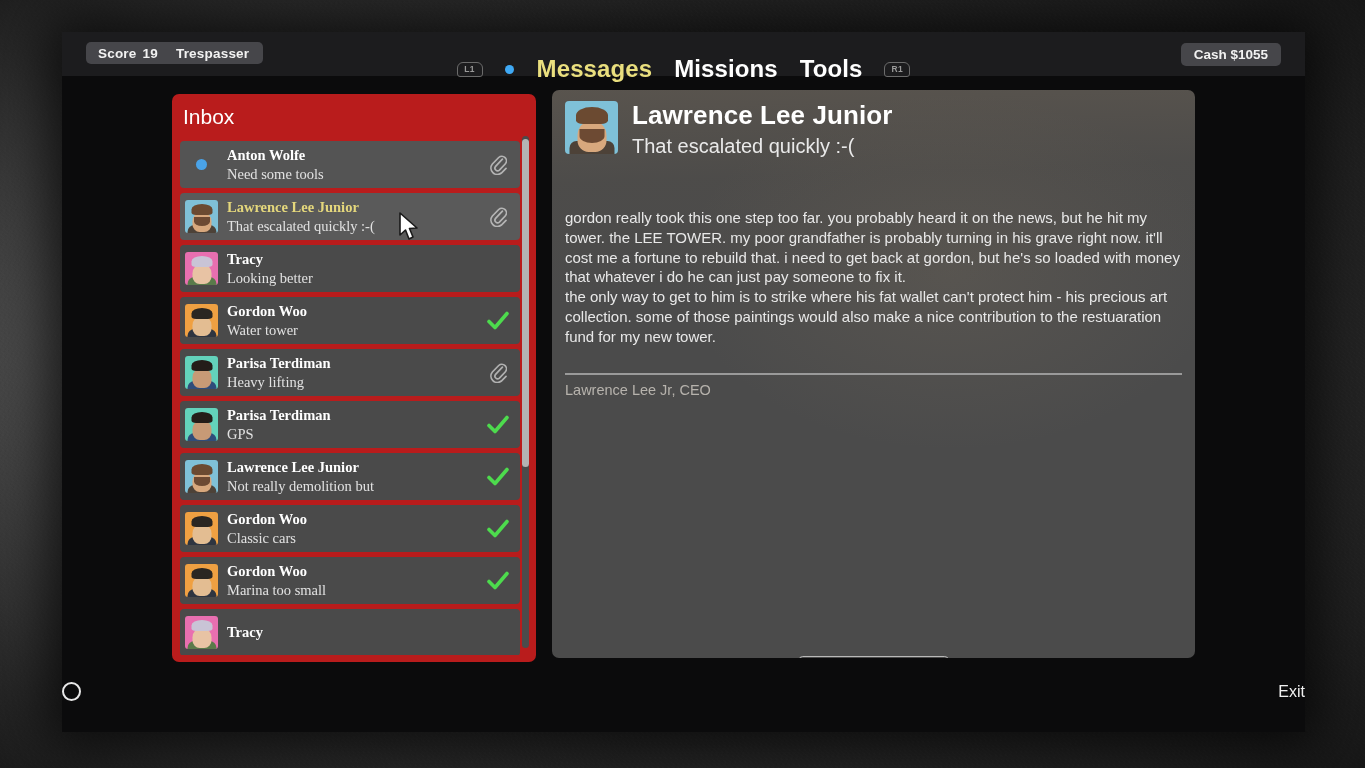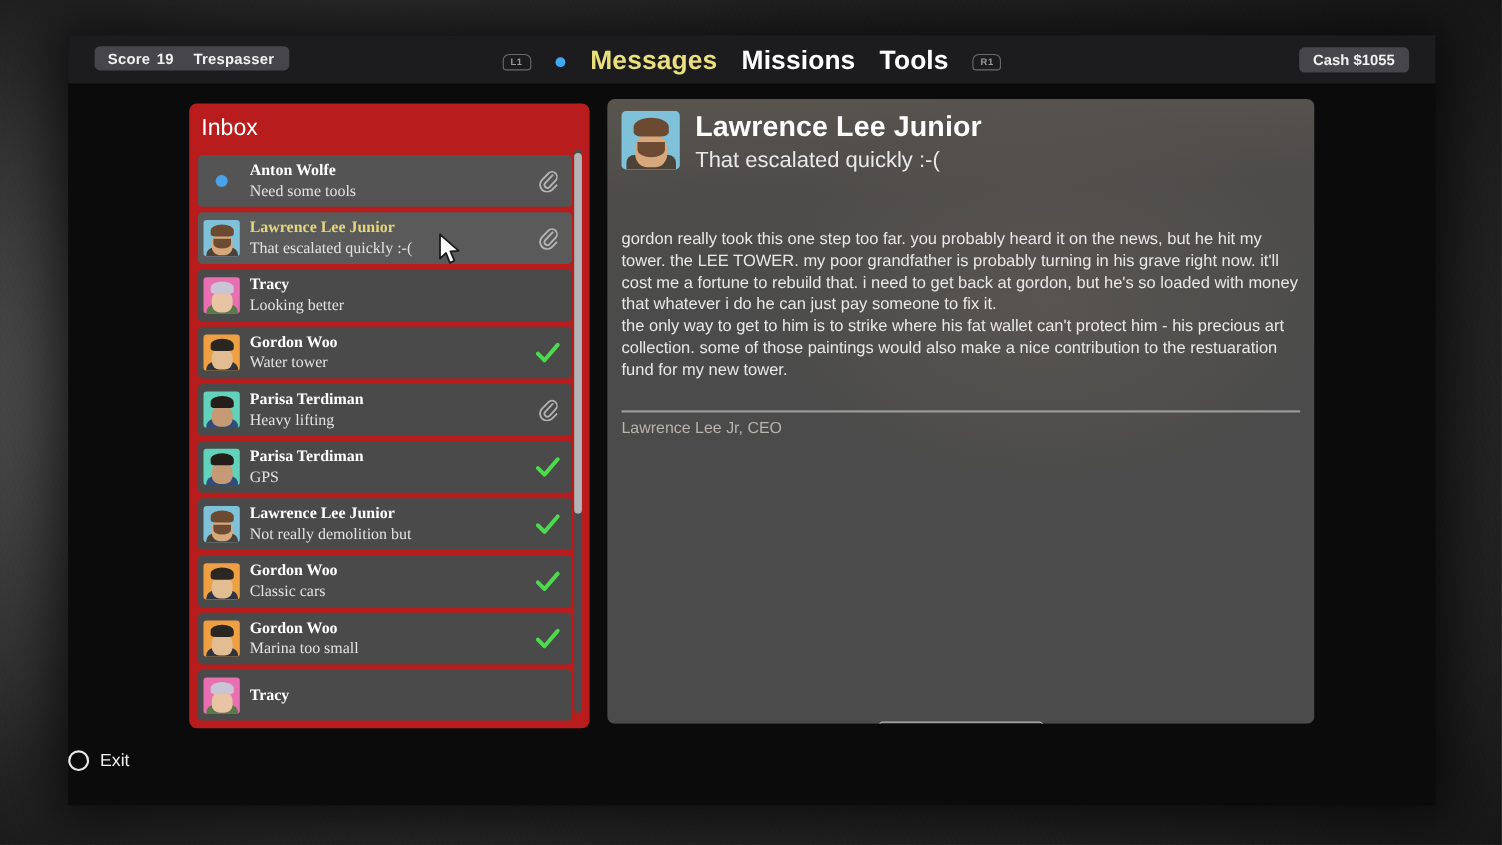--- a/index.html
+++ b/index.html
@@ -56,21 +56,21 @@
     background:#46464a;
     border-radius:5px;
     color:#f2f2f2;
     font-size:13.5px; font-weight:bold;
     letter-spacing:.2px;
     white-space:nowrap;
   }
   #score-pill .score-num { margin-left:-12px; }
 
   #nav {
-    position:absolute; left:0; top:2px; width:100%; height:44px;
+    position:absolute; left:0; top:15px; width:100%; height:44px;
     display:flex; align-items:center; justify-content:center; gap:22px;
   }
   .shoulder {
     width:26px; height:15px;
     border:1.6px solid #6b6b6b;
     border-radius:6px 6px 3px 3px;
     color:#9a9a9a;
     font-size:8.5px; font-weight:bold;
     display:flex; align-items:center; justify-content:center;
     letter-spacing:.5px;
@@ -287,21 +287,21 @@
     border-radius:4px;
     color:#f0f0f0; font-size:15px;
     white-space:nowrap;
     background:transparent;
   }
 
   
   #exit {
     position:absolute;
     left:0; top:650px; width:100%;
-    display:flex; align-items:center; justify-content:flex-start; gap:10px;
+    display:flex; align-items:center; justify-content:space-between; gap:10px;
   }
   #exit-circle {
     width:19px; height:19px; border-radius:50%;
     border:2.4px solid #e8e8e8;
   }
   #exit-label { color:#f0f0f0; font-size:16px; }
 
   
   #cursor {
     position:absolute; left:336px; top:180px;

